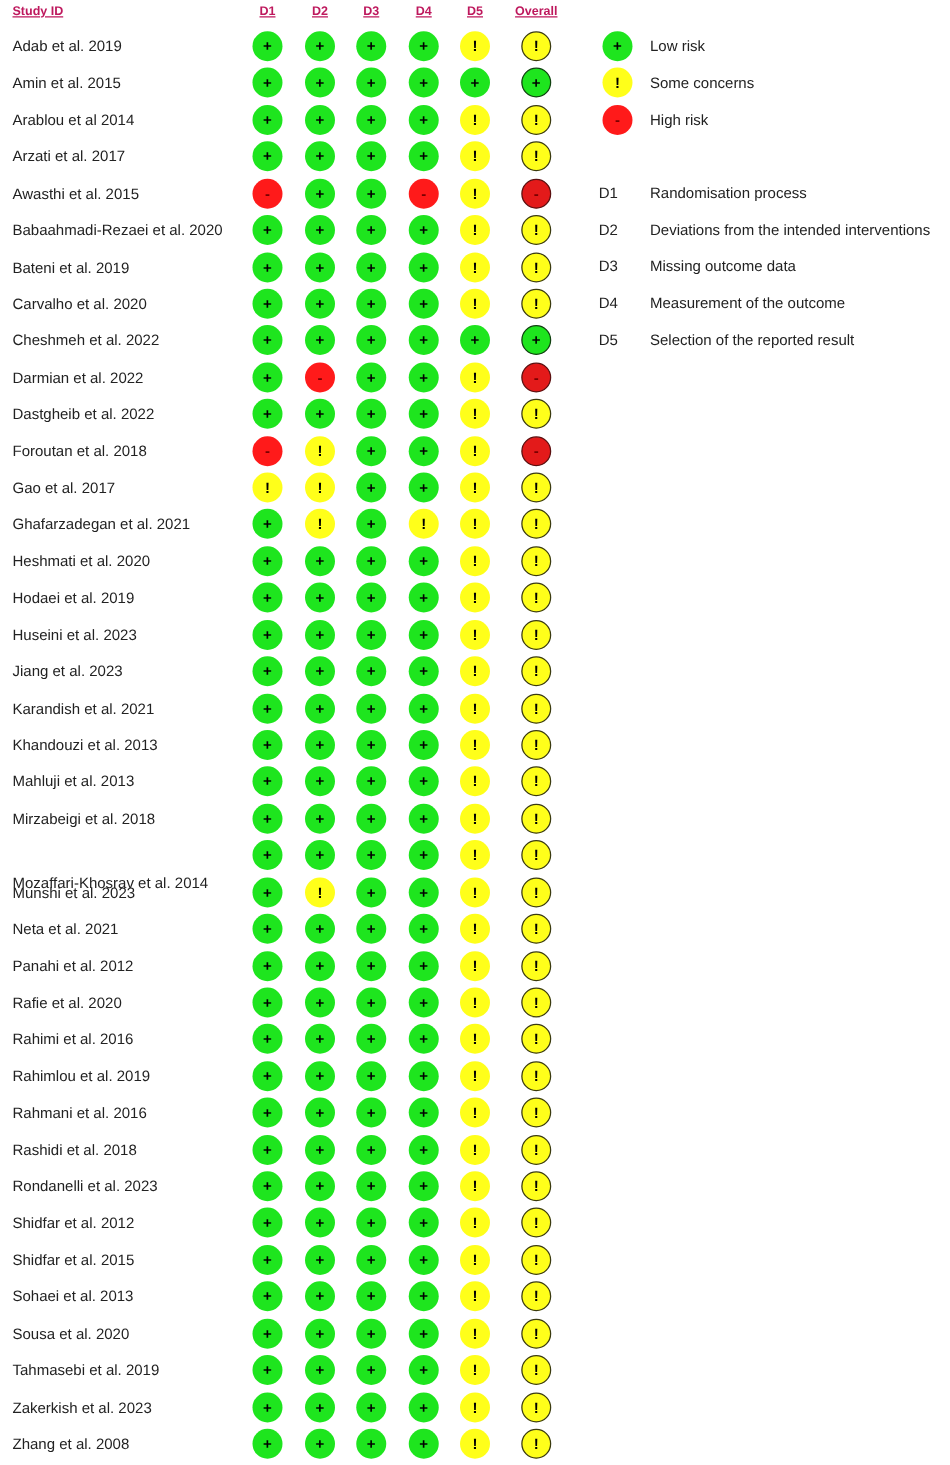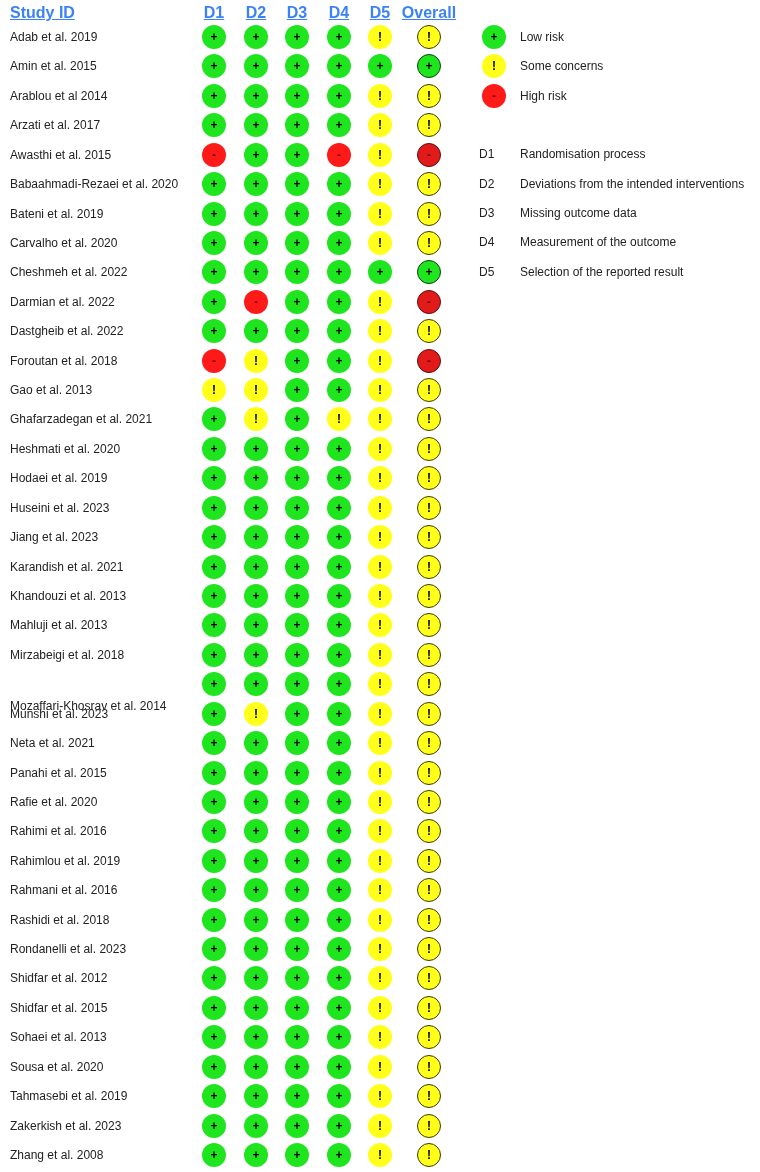--- a/index.html
+++ b/index.html
@@ -1,19 +1,19 @@
 <!DOCTYPE html>
 <html><head>
 <meta charset="utf-8">
 <style>
   html, body { margin: 0; padding: 0; background: #ffffff; }
   body { width: 760px; height: 1172px; position: relative; overflow: hidden;
          font-family: "Liberation Sans", sans-serif; color: #222; }
-  .hdr { position: absolute; top: 4px; font-size: 16px; font-weight: bold;
-         text-decoration: underline; color: #3b82f6; }
+  .hdr { position: absolute; top: 4px; font-size: 10px; font-weight: bold;
+         text-decoration: underline; color: #be185d; }
   .hdr.col { transform: translateX(-50%); text-align: center; }
   .row-label { position: absolute; left: 10px; font-size: 12px; line-height: 14px;
                color: #222; white-space: nowrap; }
   .dot { position: absolute; width: 24px; height: 24px; border-radius: 50%;
          display: flex; align-items: center; justify-content: center;
          font-size: 12px; font-weight: bold; color: #000; box-sizing: border-box; }
   .dot.low { background: #1ee51e; }
   .dot.some { background: #ffff1a; }
   .dot.high { background: #ff1a1a; color: #7a0000; }
   .dot.overall { border: 1.5px solid #3a3a10; }
@@ -113,21 +113,21 @@
       <div class="dot low" style="left: 327px; top: 319.2px;">+</div>
       <div class="dot some" style="left: 368px; top: 319.2px;">!</div>
       <div class="dot some overall" style="left: 417px; top: 319.2px;">!</div>
       <div class="row-label" style="top: 353.62px;">Foroutan et al. 2018</div>
       <div class="dot high" style="left: 202px; top: 348.62px;">-</div>
       <div class="dot some" style="left: 244px; top: 348.62px;">!</div>
       <div class="dot low" style="left: 285px; top: 348.62px;">+</div>
       <div class="dot low" style="left: 327px; top: 348.62px;">+</div>
       <div class="dot some" style="left: 368px; top: 348.62px;">!</div>
       <div class="dot high overall" style="left: 417px; top: 348.62px;">-</div>
-      <div class="row-label" style="top: 383.04px;">Gao et al. 2013</div>
+      <div class="row-label" style="top: 383.04px;">Gao et al. 2017</div>
       <div class="dot some" style="left: 202px; top: 378.04px;">!</div>
       <div class="dot some" style="left: 244px; top: 378.04px;">!</div>
       <div class="dot low" style="left: 285px; top: 378.04px;">+</div>
       <div class="dot low" style="left: 327px; top: 378.04px;">+</div>
       <div class="dot some" style="left: 368px; top: 378.04px;">!</div>
       <div class="dot some overall" style="left: 417px; top: 378.04px;">!</div>
       <div class="row-label" style="top: 412.46px;">Ghafarzadegan et al. 2021</div>
       <div class="dot low" style="left: 202px; top: 407.46px;">+</div>
       <div class="dot some" style="left: 244px; top: 407.46px;">!</div>
       <div class="dot low" style="left: 285px; top: 407.46px;">+</div>
@@ -204,21 +204,21 @@
       <div class="dot low" style="left: 327px; top: 701.66px;">+</div>
       <div class="dot some" style="left: 368px; top: 701.66px;">!</div>
       <div class="dot some overall" style="left: 417px; top: 701.66px;">!</div>
       <div class="row-label" style="top: 736.08px;">Neta et al. 2021</div>
       <div class="dot low" style="left: 202px; top: 731.08px;">+</div>
       <div class="dot low" style="left: 244px; top: 731.08px;">+</div>
       <div class="dot low" style="left: 285px; top: 731.08px;">+</div>
       <div class="dot low" style="left: 327px; top: 731.08px;">+</div>
       <div class="dot some" style="left: 368px; top: 731.08px;">!</div>
       <div class="dot some overall" style="left: 417px; top: 731.08px;">!</div>
-      <div class="row-label" style="top: 765.5px;">Panahi et al. 2015</div>
+      <div class="row-label" style="top: 765.5px;">Panahi et al. 2012</div>
       <div class="dot low" style="left: 202px; top: 760.5px;">+</div>
       <div class="dot low" style="left: 244px; top: 760.5px;">+</div>
       <div class="dot low" style="left: 285px; top: 760.5px;">+</div>
       <div class="dot low" style="left: 327px; top: 760.5px;">+</div>
       <div class="dot some" style="left: 368px; top: 760.5px;">!</div>
       <div class="dot some overall" style="left: 417px; top: 760.5px;">!</div>
       <div class="row-label" style="top: 794.92px;">Rafie et al. 2020</div>
       <div class="dot low" style="left: 202px; top: 789.92px;">+</div>
       <div class="dot low" style="left: 244px; top: 789.92px;">+</div>
       <div class="dot low" style="left: 285px; top: 789.92px;">+</div>

